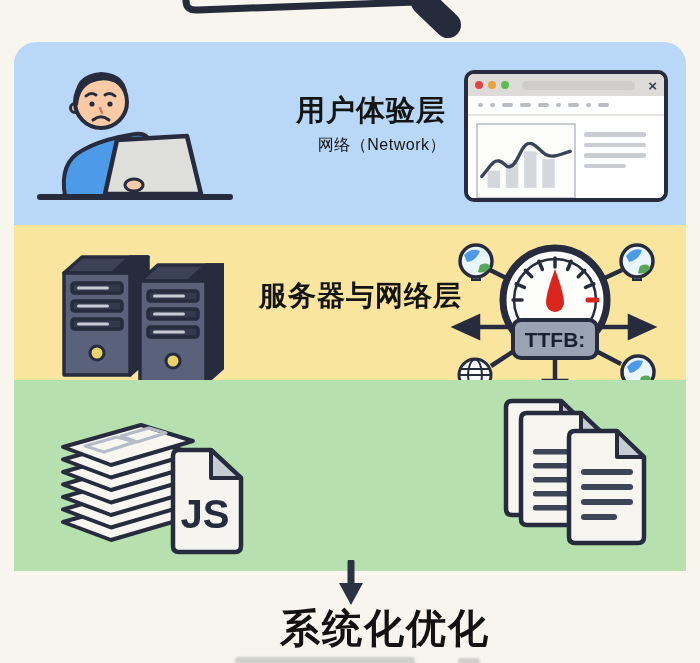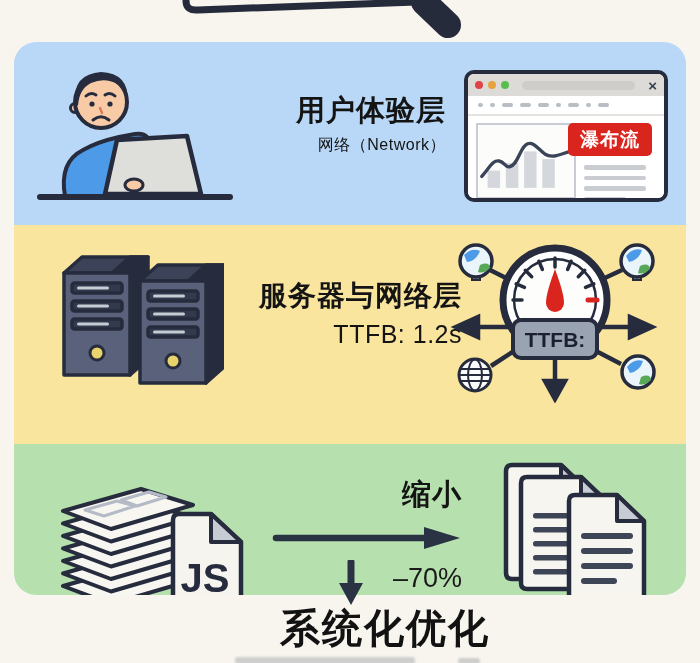--- a/index.html
+++ b/index.html
@@ -14,21 +14,21 @@
   
   .top-decor{position:absolute;left:180px;top:0;width:290px;height:40px;}
 
   
   .stack{
     position:absolute;left:14px;top:42px;width:672px;height:553px;
     border-radius:22px;overflow:hidden;
   }
   .band{position:relative;width:100%;}
   .band-ux{height:183px;background:var(--band_ux,#B9D8F7);}
-  .band-server{height:219px;background:var(--band_server,#FAE59F);}
+  .band-server{height:155px;background:var(--band_server,#FAE59F);}
   .band-assets{height:191px;background:var(--band_assets,#B6E0AE);}
 
   .center-text{position:absolute;text-align:right;color:#141414;}
   .layer-title{font-size:29px;font-weight:700;letter-spacing:1px;line-height:1.15;}
   .layer-sub{font-size:16px;font-weight:400;margin-top:8px;letter-spacing:.5px;}
 
   
   .browser{
     position:absolute;left:450px;top:28px;width:204px;height:132px;
     background:#fff;border:4px solid var(--ink,#262C3D);border-radius:10px;
@@ -127,21 +127,20 @@
           <div class="chart-panel">
             <svg width="96" height="72" viewBox="0 0 100 60">
               <rect x="10" y="40" width="13" height="18" fill="#D4D7DC"></rect>
               <rect x="29" y="32" width="13" height="26" fill="#D4D7DC"></rect>
               <rect x="48" y="20" width="13" height="38" fill="#D4D7DC"></rect>
               <rect x="67" y="28" width="13" height="30" fill="#D4D7DC"></rect>
               <path d="M4,46 C14,34 16,29 22,30 C28,31 28,37 33,36 C42,34 44,14 52,12 C58,10 62,17 70,23 C78,28 88,22 96,20" fill="none" stroke="#3A4458" stroke-width="3.5" stroke-linecap="round"></path>
             </svg>
           </div>
           <div class="browser-right">
-            <div class="badge">瀑布流</div>
             <div class="right-lines">
               <div class="rline" style="width:62px"></div>
               <div class="rline" style="width:62px"></div>
               <div class="rline" style="width:62px"></div>
               <div class="rline" style="width:42px"></div>
             </div>
           </div>
         </div>
       </div>
     </div>
@@ -170,21 +169,20 @@
           <rect x="18" y="82" width="50" height="10" rx="2.5" fill="#333A4E"></rect>
           <rect x="23" y="49.5" width="32" height="3" rx="1.5" fill="#C6CBD4" stroke="none"></rect>
           <rect x="23" y="67.5" width="32" height="3" rx="1.5" fill="#C6CBD4" stroke="none"></rect>
           <rect x="23" y="85.5" width="32" height="3" rx="1.5" fill="#C6CBD4" stroke="none"></rect>
           <circle cx="43" cy="116" r="7" fill="#E9D36B" stroke-width="3"></circle>
         </g>
       </svg>
 
       <div class="center-text" style="left:198px;top:55px;width:250px">
         <div class="layer-title" style="font-size:28px">服务器与网络层</div>
-        <div class="layer-sub" style="font-size:25px">TTFB: 1.2s</div>
       </div>
 
       <svg style="position:absolute;left:420px;top:10px" width="252" height="168" viewBox="0 0 252 168">
 
         <g stroke="#262C3D" stroke-width="4.5" fill="#262C3D">
           <line x1="82" y1="48" x2="56" y2="35"></line>
           <line x1="160" y1="48" x2="188" y2="35"></line>
           <line x1="80" y1="116" x2="57" y2="131"></line>
           <line x1="162" y1="116" x2="187" y2="129"></line>
           <line x1="79" y1="92" x2="42" y2="92"></line>
@@ -260,30 +258,20 @@
           <polygon points="30,42 62,33 80,38 49,48"></polygon>
           <polygon points="66,32 94,24 111,29 82,38"></polygon>
         </g>
         <g>
           <path d="M124,46 H156 L186,74 V142 Q186,148 180,148 H124 Q118,148 118,142 V52 Q118,46 124,46 Z" fill="#F5F4EF" stroke="#262C3D" stroke-width="4.5" stroke-linejoin="round"></path>
           <path d="M156,46 V74 H186 Z" fill="#C7CBD4" stroke="#262C3D" stroke-width="4" stroke-linejoin="round"></path>
           <text x="150" y="124" text-anchor="middle" font-size="40" font-weight="700" fill="#262C3D" font-family="Liberation Sans, sans-serif">JS</text>
         </g>
       </svg>
 
-      <div class="center-text" style="left:228px;top:34px;width:220px">
-        <div class="layer-title">缩小</div>
-        <div class="arrow-right-wrap">
-          <svg width="190" height="26" viewBox="0 0 190 26">
-            <line x1="4" y1="13" x2="158" y2="13" stroke="#2A3344" stroke-width="6.5" stroke-linecap="round"></line>
-            <polygon points="152,2 188,13 152,24" fill="#2A3344"></polygon>
-          </svg>
-        </div>
-        <div class="minus-delta">–70%</div>
-      </div>
 
       <svg style="position:absolute;left:455px;top:14px" width="200" height="162" viewBox="0 0 200 162">
         <g>
           <path d="M43,7 H92 L115,29 V115 Q115,121 109,121 H43 Q37,121 37,115 V13 Q37,7 43,7 Z" fill="#F6F5F0" stroke="#262C3D" stroke-width="4.5" stroke-linejoin="round"></path>
           <path d="M92,7 V29 H115 Z" fill="#C7CBD4" stroke="#262C3D" stroke-width="4" stroke-linejoin="round"></path>
         </g>
         <g>
           <path d="M58,19 H112 L135,41 V125 Q135,131 129,131 H58 Q52,131 52,125 V25 Q52,19 58,19 Z" fill="#F6F5F0" stroke="#262C3D" stroke-width="4.5" stroke-linejoin="round"></path>
           <path d="M112,19 V41 H135 Z" fill="#C7CBD4" stroke="#262C3D" stroke-width="4" stroke-linejoin="round"></path>
           <g fill="#3D4557">

